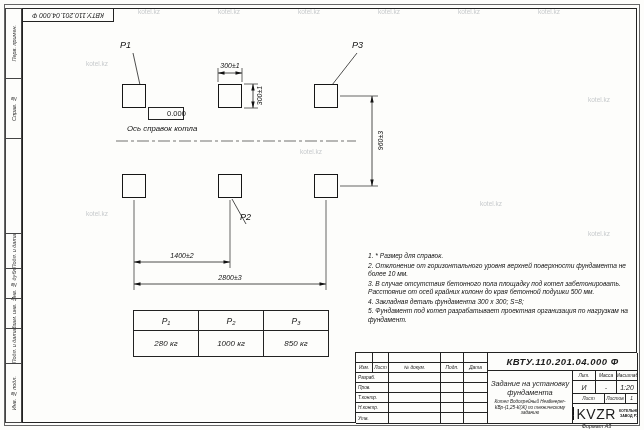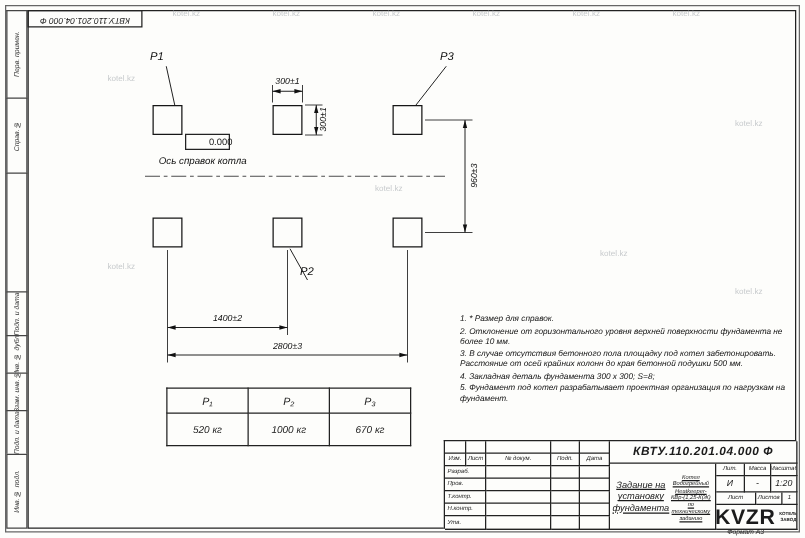--- a/index.html
+++ b/index.html
@@ -38,21 +38,21 @@
 
   .tb { position:absolute; left:355px; top:352px; width:282px; height:71px; border-left:1.4px solid #222; border-top:1.4px solid #222; background:#fdfdfb; }
   .tb .cell { position:absolute; border-right:0.9px solid #222; border-bottom:0.9px solid #222; overflow:hidden; font-size:4.8px; font-style:italic; display:flex; align-items:center; }
   .tb .cc { justify-content:center; text-align:center; }
   .tb .lc { justify-content:flex-start; padding-left:2px; }
   .docnum { font-size:9.5px !important; font-weight:bold; letter-spacing:0.5px; }
   .tbtitle { font-size:7.4px; line-height:1.25; text-align:center; }
   .tbsub { font-size:4.6px; line-height:1.2; text-align:center; margin-top:2px; }
   .logo-wrap { display:flex; align-items:center; justify-content:center; gap:3px; width:100%; }
   .logo-mark { width:13px; height:13px; background:#111; color:#fff; font-size:8px; font-weight:bold; font-style:normal; display:flex; align-items:center; justify-content:center; }
-  .logo-text { font-size:17px; font-weight:bold; font-style:normal; letter-spacing:0.5px; }
+  .logo-text { font-size:14px; font-weight:normal; font-style:normal; letter-spacing:0.5px; }
   .logo-sub { display:flex; flex-direction:column; font-size:3.6px; font-style:normal; font-weight:bold; line-height:1.2; }
 
   .format { position:absolute; left:556px; top:423px; width:81px; height:7px; line-height:7px; text-align:center; font-size:5.4px; font-style:italic; }
 
   .wm { position:absolute; font-size:6.5px; color:#9aa0a6; opacity:0.55; font-style:normal; white-space:nowrap; }
 </style>
 </head>
 <body>
 
 <div class="sheet">
@@ -153,23 +153,23 @@
   </div>
 
   <table class="ltable">
     <tbody>
         <tr class="hd">
       <td>Р₁</td>
       <td>Р₂</td>
       <td>Р₃</td>
     </tr>
     <tr class="vals">
-      <td>520 кг</td>
+      <td>280 кг</td>
       <td>1000 кг</td>
-      <td>670 кг</td>
+      <td>850 кг</td>
     </tr>
   </tbody>
     </table>
 
   <div class="tb">
 
     <div class="cell cc" style="left:0; top:0; width:17px; height:10px;"></div>
     <div class="cell cc" style="left:17px; top:0; width:16px; height:10px;"></div>
     <div class="cell cc" style="left:33px; top:0; width:52px; height:10px;"></div>
     <div class="cell cc" style="left:85px; top:0; width:23px; height:10px;"></div>
@@ -201,21 +201,21 @@
     <div class="cell" style="left:85px; top:50px; width:23px; height:10px;"></div>
     <div class="cell" style="left:108px; top:50px; width:24px; height:10px;"></div>
 
     <div class="cell lc" style="left:0; top:60px; width:33px; height:11px;">Утв.</div>
     <div class="cell" style="left:33px; top:60px; width:52px; height:11px;"></div>
     <div class="cell" style="left:85px; top:60px; width:23px; height:11px;"></div>
     <div class="cell" style="left:108px; top:60px; width:24px; height:11px;"></div>
 
     <div class="cell cc docnum" style="left:132px; top:0; width:150px; height:18px;">КВТУ.110.201.04.000 Ф</div>
 
-    <div class="cell cc" style="left:132px; top:18px; width:85px; height:53px; flex-direction:row; padding:2px;text-decoration:underline;">
+    <div class="cell cc" style="left:132px; top:18px; width:85px; height:53px; flex-direction:column; padding:2px;">
       <div class="tbtitle">Задание на установку фундамента</div>
       <div class="tbsub">Котел Водогрейный Heatkeeper-КВр-(1,25-К(Ж) по техническому заданию</div>
     </div>
 
     <div class="cell cc" style="left:217px; top:18px; width:23px; height:10px;">Лит.</div>
     <div class="cell cc" style="left:240px; top:18px; width:21px; height:10px;">Масса</div>
     <div class="cell cc" style="left:261px; top:18px; width:21px; height:10px;">Масштаб</div>
     <div class="cell cc" style="left:217px; top:28px; width:23px; height:13px; font-size:7px;">И</div>
     <div class="cell cc" style="left:240px; top:28px; width:21px; height:13px; font-size:7px;">-</div>
     <div class="cell cc" style="left:261px; top:28px; width:21px; height:13px; font-size:7px;">1:20</div>

